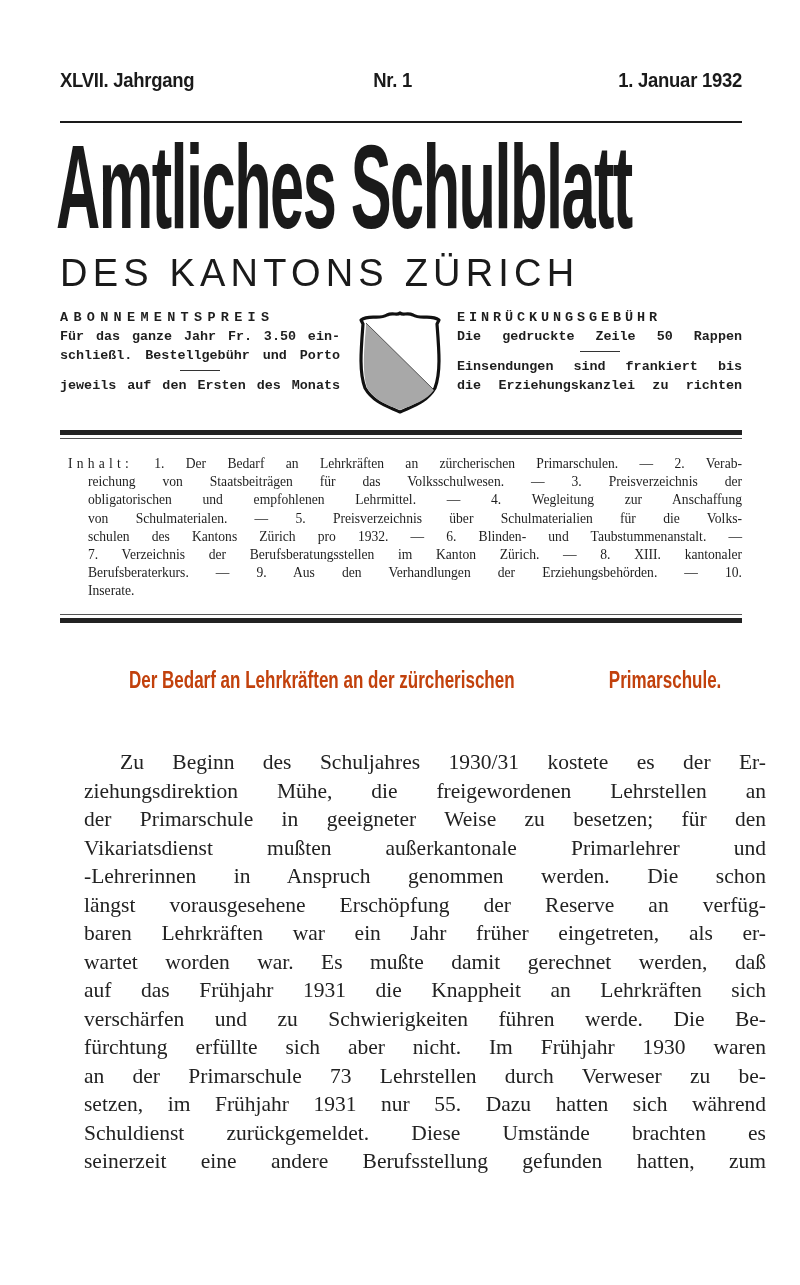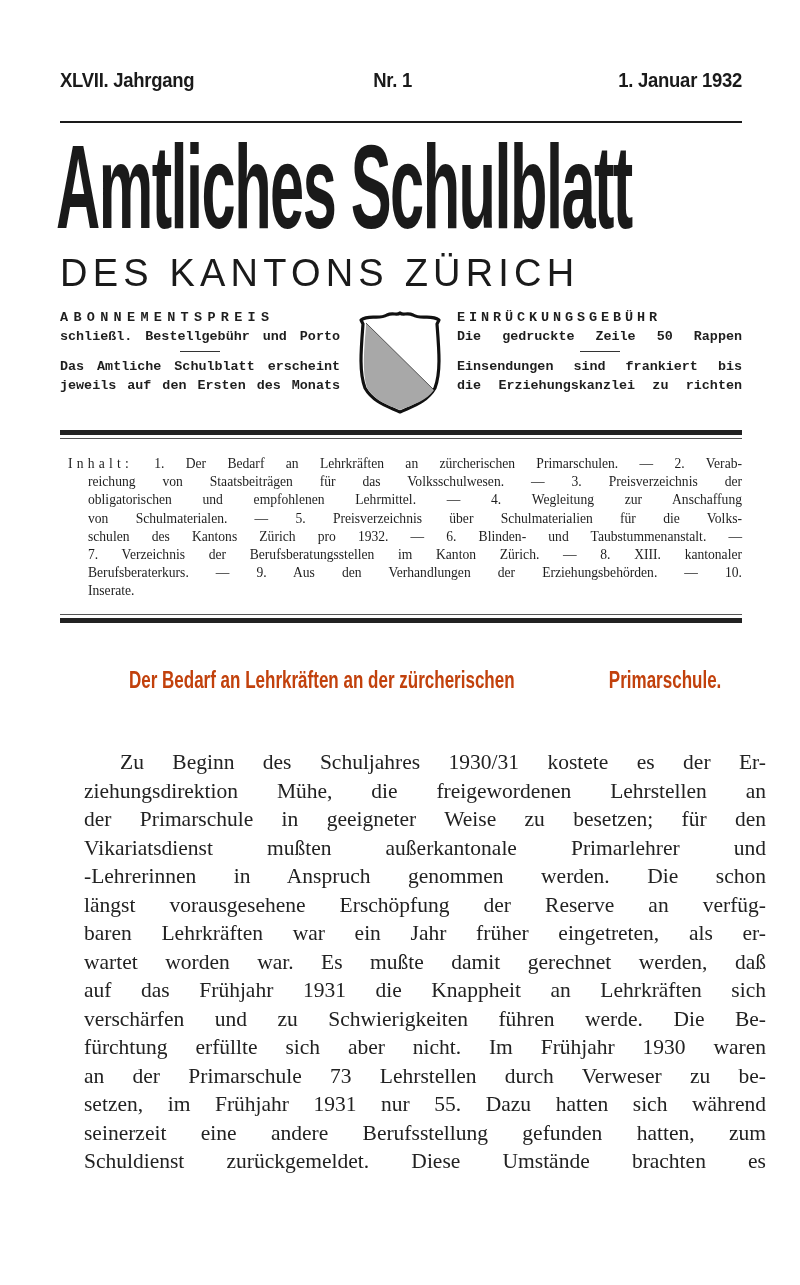--- a/index.html
+++ b/index.html
@@ -93,23 +93,23 @@
     <span class="mt-right">1. Januar 1932</span>
   </div>
 
   <div class="rule-top"></div>
 
   <div class="title-main">Amtliches Schulblatt</div>
   <div class="title-sub">DES KANTONS ZÜRICH</div>
 
   <div class="info-col info-left">
     <span class="info-line spaced">ABONNEMENTSPREIS</span>
+    <span class="info-line justify">Für das ganze Jahr Fr. 3.50 ein-</span>
     <span class="info-line justify">schließl. Bestellgebühr und Porto</span>
     <div class="short-rule"></div>
-    <span class="info-line justify">Das Amtliche Schulblatt erscheint</span>
     <span class="info-line justify">jeweils auf den Ersten des Monats</span>
   </div>
 
   <svg class="shield" viewBox="0 0 86 104">
     <path d="M4 10 C12 4, 22 10, 30 5 C36 2, 40 6, 43 3 C46 6, 50 2, 56 5 C64 10, 74 4, 82 10 L80 14 C82 40, 84 62, 78 78 C70 92, 56 96, 43 102 C30 96, 16 92, 8 78 C2 62, 4 40, 6 14 Z" fill="#ffffff" stroke="#111" stroke-width="3.2" stroke-linejoin="round"></path>
     <path d="M9 13 L77 80 C70 90, 56 95, 43 100 C30 95, 17 90, 10 78 C5 62, 7 40, 9 16 Z" fill="#a8a8a8"></path>
     <path d="M9 13 L77 80" stroke="#333" stroke-width="0.8"></path>
   </svg>
 
   <div class="info-col info-right">
@@ -149,17 +149,17 @@
     <span class="bline">Vikariatsdienst mußten außerkantonale Primarlehrer und</span>
     <span class="bline">-Lehrerinnen in Anspruch genommen werden. Die schon</span>
     <span class="bline">längst vorausgesehene Erschöpfung der Reserve an verfüg-</span>
     <span class="bline">baren Lehrkräften war ein Jahr früher eingetreten, als er-</span>
     <span class="bline">wartet worden war. Es mußte damit gerechnet werden, daß</span>
     <span class="bline">auf das Frühjahr 1931 die Knappheit an Lehrkräften sich</span>
     <span class="bline">verschärfen und zu Schwierigkeiten führen werde. Die Be-</span>
     <span class="bline">fürchtung erfüllte sich aber nicht. Im Frühjahr 1930 waren</span>
     <span class="bline">an der Primarschule 73 Lehrstellen durch Verweser zu be-</span>
     <span class="bline">setzen, im Frühjahr 1931 nur 55. Dazu hatten sich während</span>
+    <span class="bline">Schuldienst zurückgemeldet. Diese Umstände brachten es</span>
     <span class="bline">seinerzeit eine andere Berufsstellung gefunden hatten, zum</span>
-    <span class="bline">Schuldienst zurückgemeldet. Diese Umstände brachten es</span>
   </div>
 
 </div>
 
 </body></html>

